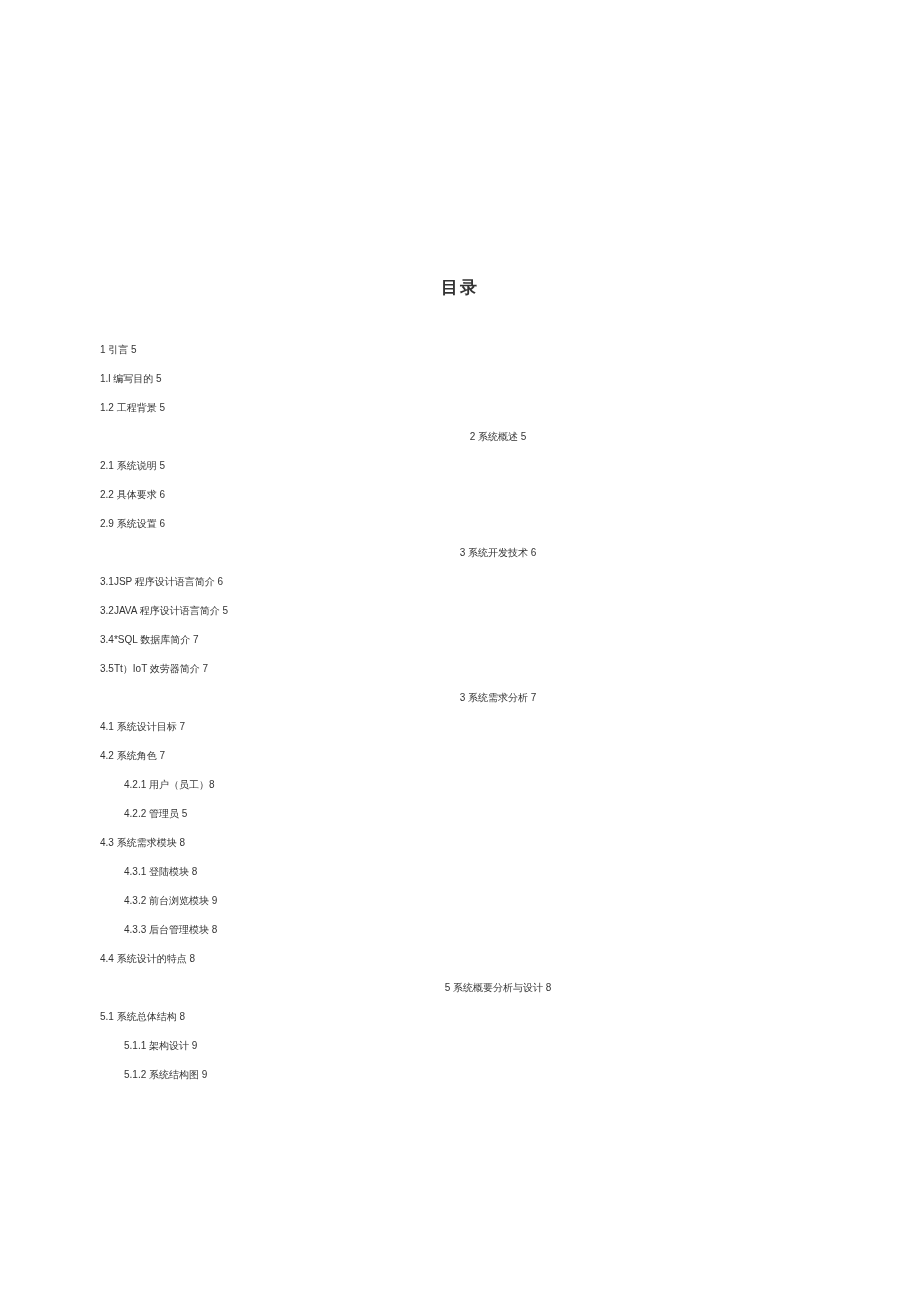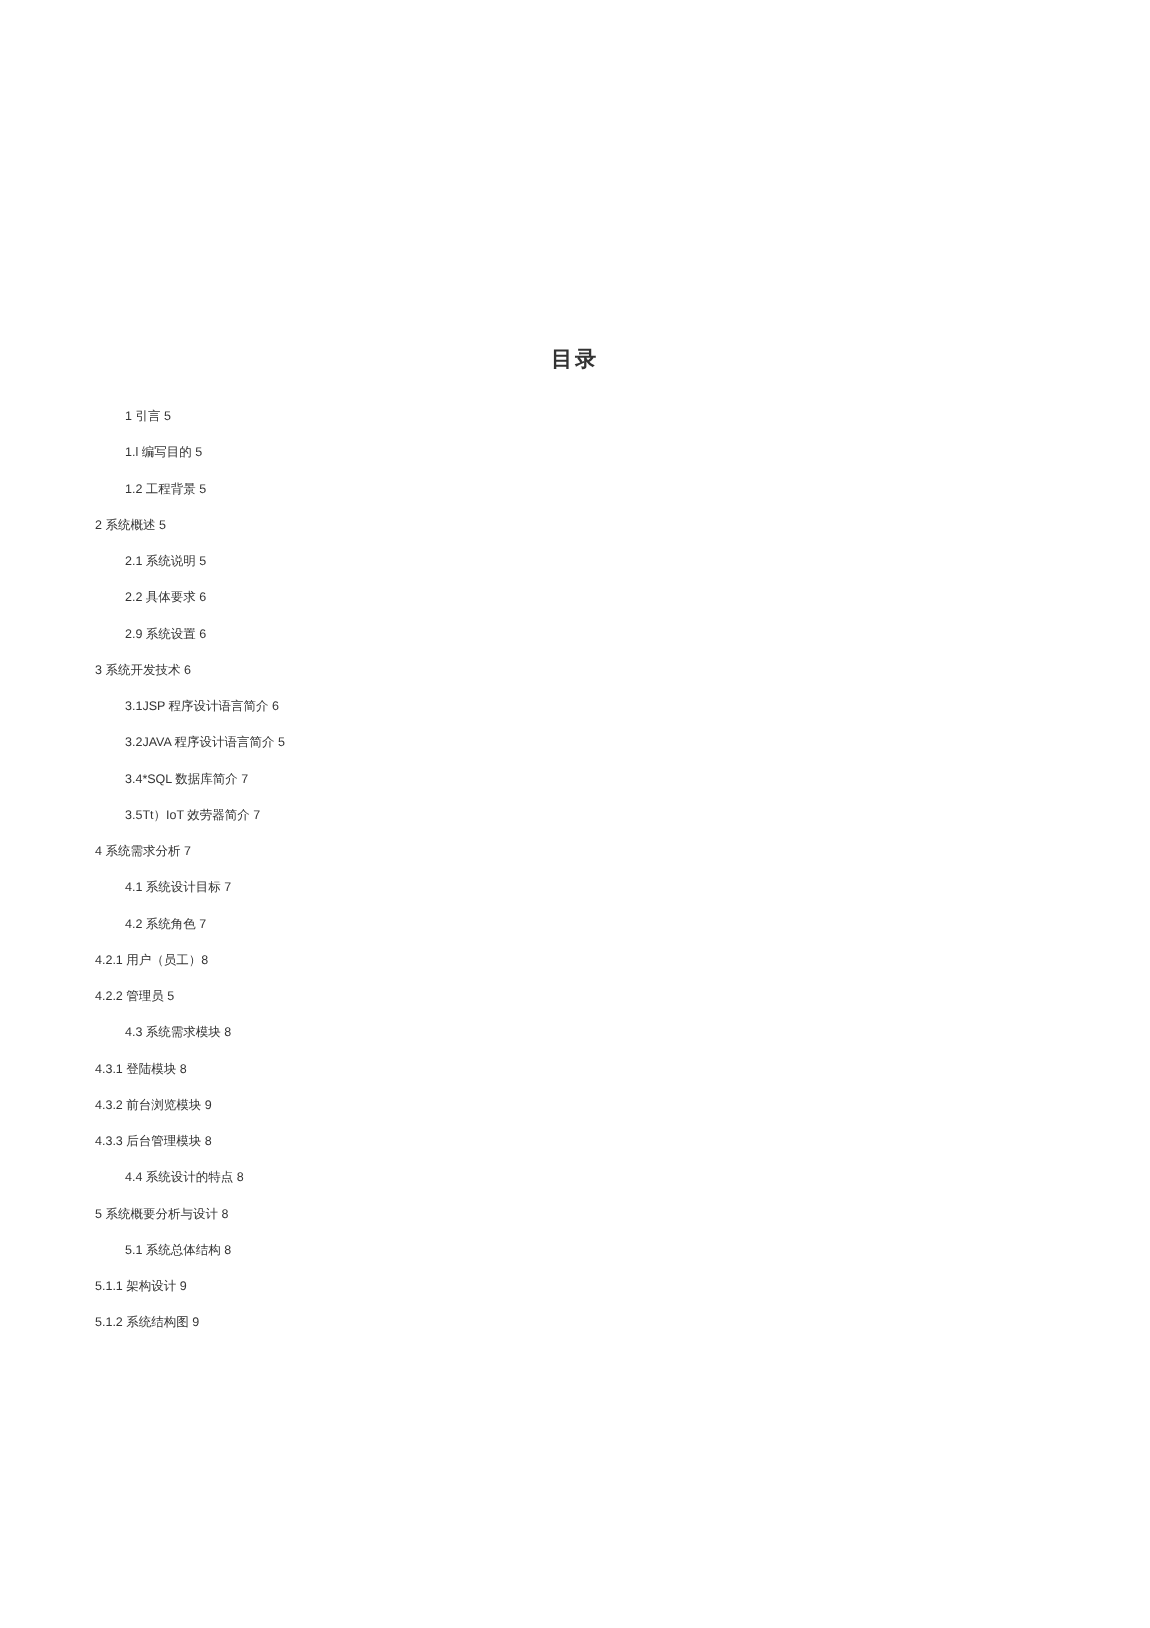--- a/index.html
+++ b/index.html
@@ -10,51 +10,51 @@
       font-family: "Microsoft YaHei", "SimSun", Arial, sans-serif;
       color: #333;
     }
     .page {
       padding-top: 276px;
     }
     .title {
       text-align: center;
       font-size: 17px;
       font-weight: bold;
-      margin-bottom: 20px;
+      margin-bottom: 36px;
       letter-spacing: 2px;
     }
     .toc {
       margin-left: 76px;
       font-size: 10px;
       line-height: 29px;
     }
-    .lvl0 { margin-left: 0; }
+    .lvl0 { margin-left: 0; text-align: center; }
     .lvl1 { margin-left: 24px; }
-    .lvl2 { }
+    .lvl2 { margin-left: 48px; }
   </style>
 </head>
 <body>
 
 <div class="page">
   <h1 class="title">目录</h1>
   <div class="toc">
     <div class="lvl1">1 引言 5</div>
     <div class="lvl1">1.l 编写目的 5</div>
     <div class="lvl1">1.2 工程背景 5</div>
     <div class="lvl0">2 系统概述 5</div>
     <div class="lvl1">2.1 系统说明 5</div>
     <div class="lvl1">2.2 具体要求 6</div>
     <div class="lvl1">2.9 系统设置 6</div>
     <div class="lvl0">3 系统开发技术 6</div>
     <div class="lvl1">3.1JSP 程序设计语言简介 6</div>
     <div class="lvl1">3.2JAVA 程序设计语言简介 5</div>
     <div class="lvl1">3.4*SQL 数据库简介 7</div>
     <div class="lvl1">3.5Tt）IoT 效劳器简介 7</div>
-    <div class="lvl0">4 系统需求分析 7</div>
+    <div class="lvl0">3 系统需求分析 7</div>
     <div class="lvl1">4.1 系统设计目标 7</div>
     <div class="lvl1">4.2 系统角色 7</div>
     <div class="lvl2">4.2.1 用户（员工）8</div>
     <div class="lvl2">4.2.2 管理员 5</div>
     <div class="lvl1">4.3 系统需求模块 8</div>
     <div class="lvl2">4.3.1 登陆模块 8</div>
     <div class="lvl2">4.3.2 前台浏览模块 9</div>
     <div class="lvl2">4.3.3 后台管理模块 8</div>
     <div class="lvl1">4.4 系统设计的特点 8</div>
     <div class="lvl0">5 系统概要分析与设计 8</div>

